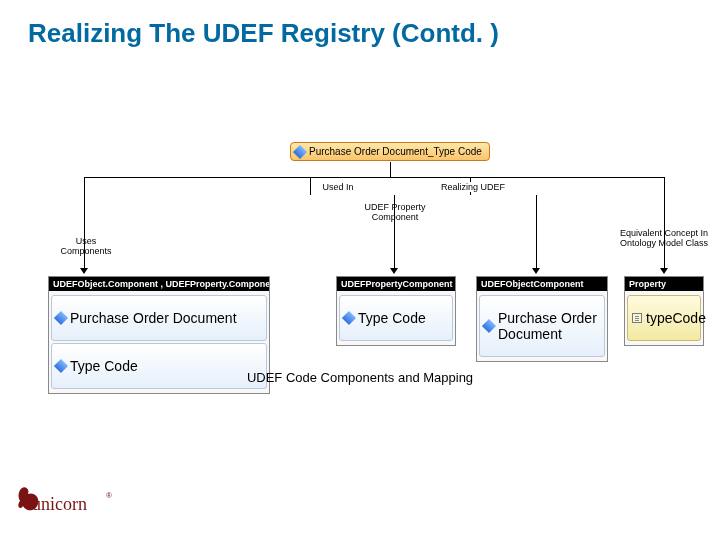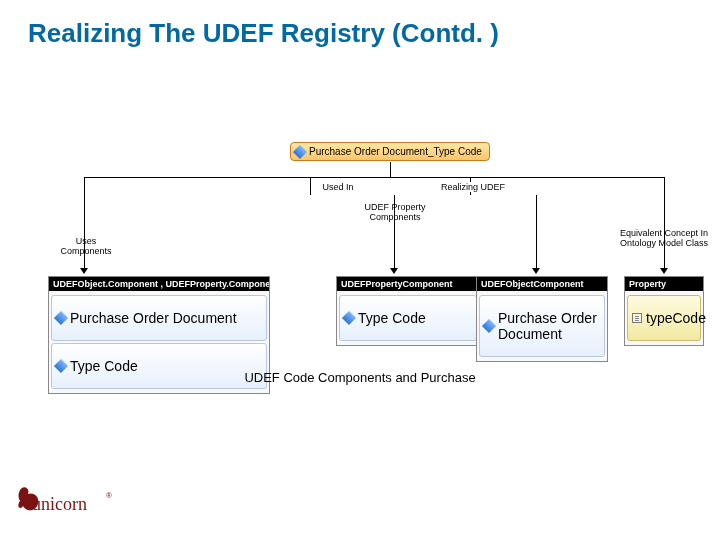--- a/index.html
+++ b/index.html
@@ -156,21 +156,21 @@
   <div class="vline" style="left:84px; top:177px; height:93px;"></div>
   <div class="arrowhead" style="left:80px; top:268px;"></div>
   <div class="relation-label" style="left:50px; top:236px; width:72px;">Uses Components</div>
 
   <div class="vline" style="left:310px; top:177px; height:18px;"></div>
   <div class="relation-label" style="left:282px; top:182px; width:42px; background:#fff;margin-left:35px;">Used In</div>
 
   <div class="vline" style="left:394px; top:195px; height:75px;"></div>
   <div class="arrowhead" style="left:390px; top:268px;"></div>
   <div class="relation-label" style="left:362px; top:202px; width:66px; white-space:pre-line;">UDEF Property
-Components</div>
+Component</div>
 
   <div class="vline" style="left:470px; top:177px; height:18px;"></div>
   <div class="relation-label" style="left:438px; top:182px; width:70px; background:#fff;">Realizing UDEF</div>
 
   <div class="vline" style="left:536px; top:195px; height:75px;"></div>
   <div class="arrowhead" style="left:532px; top:268px;"></div>
 
   <div class="vline" style="left:664px; top:177px; height:93px;"></div>
   <div class="arrowhead" style="left:660px; top:268px;"></div>
   <div class="relation-label" style="left:616px; top:228px; width:96px; white-space:pre-line;">Equivalent Concept In
@@ -183,21 +183,21 @@
         <span class="diamond"></span>
         <span>Purchase Order Document</span>
       </div>
       <div class="panel-item">
         <span class="diamond"></span>
         <span>Type Code</span>
       </div>
     </div>
   </div>
 
-  <div class="panel" style="left:336px; top:276px; width:144px;">
+  <div class="panel" style="left:336px; top:276px; width:120px;">
     <div class="panel-header">UDEFPropertyComponent</div>
     <div class="panel-body">
       <div class="panel-item">
         <span class="diamond"></span>
         <span>Type Code</span>
       </div>
     </div>
   </div>
 
   <div class="panel" style="left:476px; top:276px; width:132px;">
@@ -215,19 +215,19 @@
     <div class="panel-body">
       <div class="panel-item yellow">
         <span class="list-icon"></span>
         <span>typeCode</span>
       </div>
     </div>
   </div>
 
 </div>
 
-<div class="caption">UDEF Code Components and Purchase</div>
+<div class="caption">UDEF Code Components and Mapping</div>
 
 <svg class="logo" width="100" height="32" viewBox="0 0 100 32">
   <path d="M4 2 C7 0 12 3 10 8 C15 6 22 10 20 18 C18 25 9 27 5 20 C2 25 -2 20 2 15 C-1 10 1 4 4 2 Z" fill="#7a1414"></path>
   <text x="14" y="24" font-family="Georgia, 'Times New Roman', serif" font-size="18" fill="#7a1414">unicorn</text>
   <text x="88" y="12" font-size="8" fill="#7a1414">®</text>
 </svg>
 
 </body></html>

